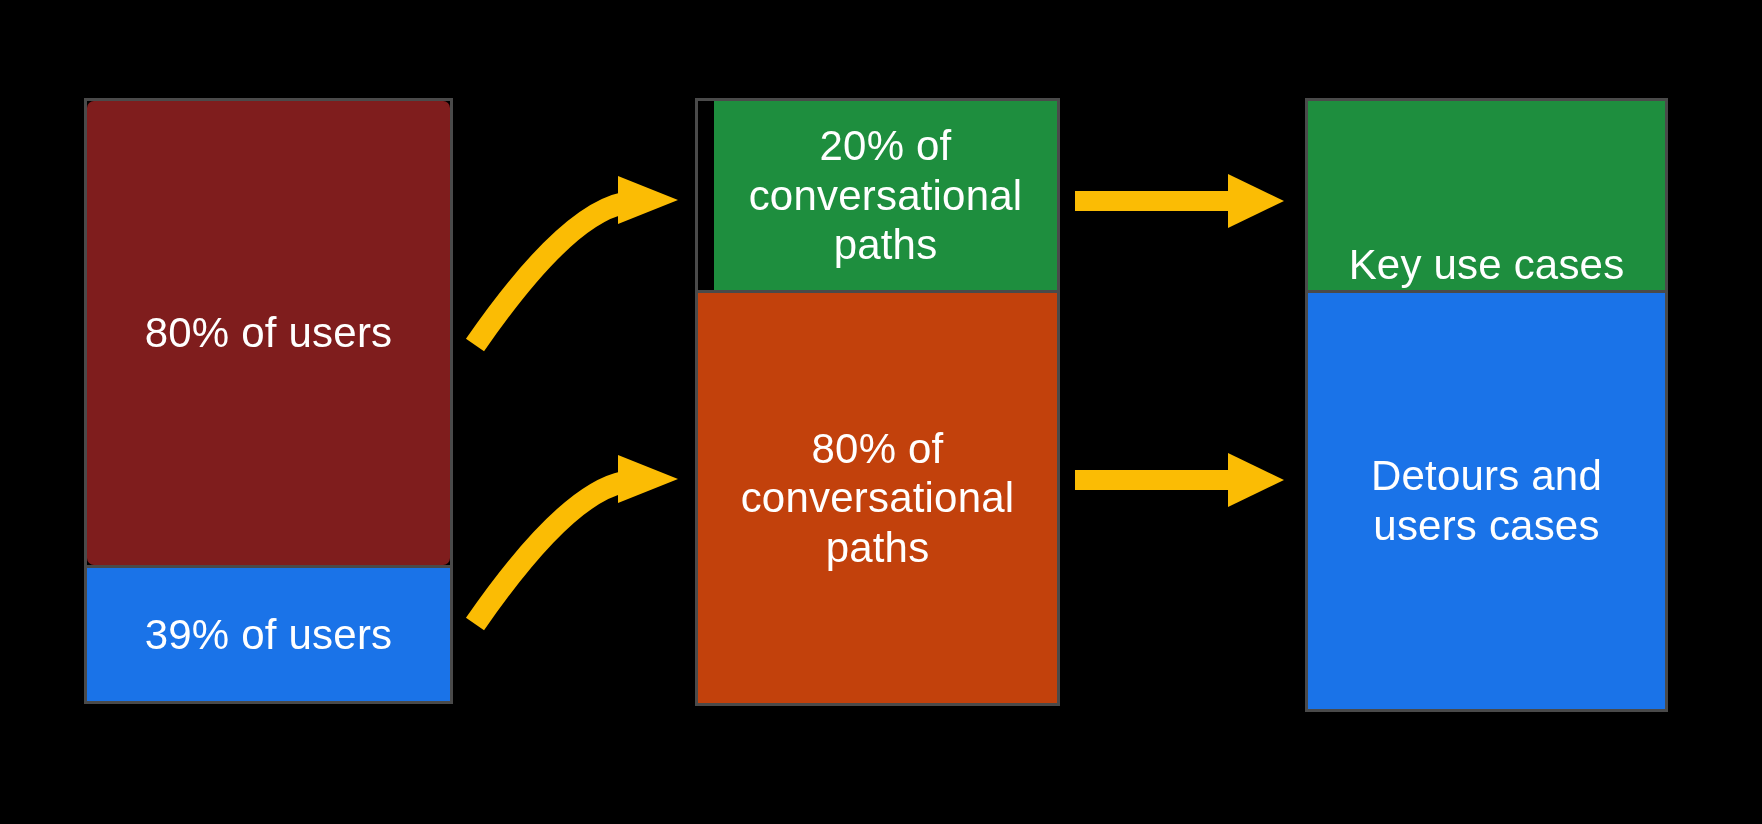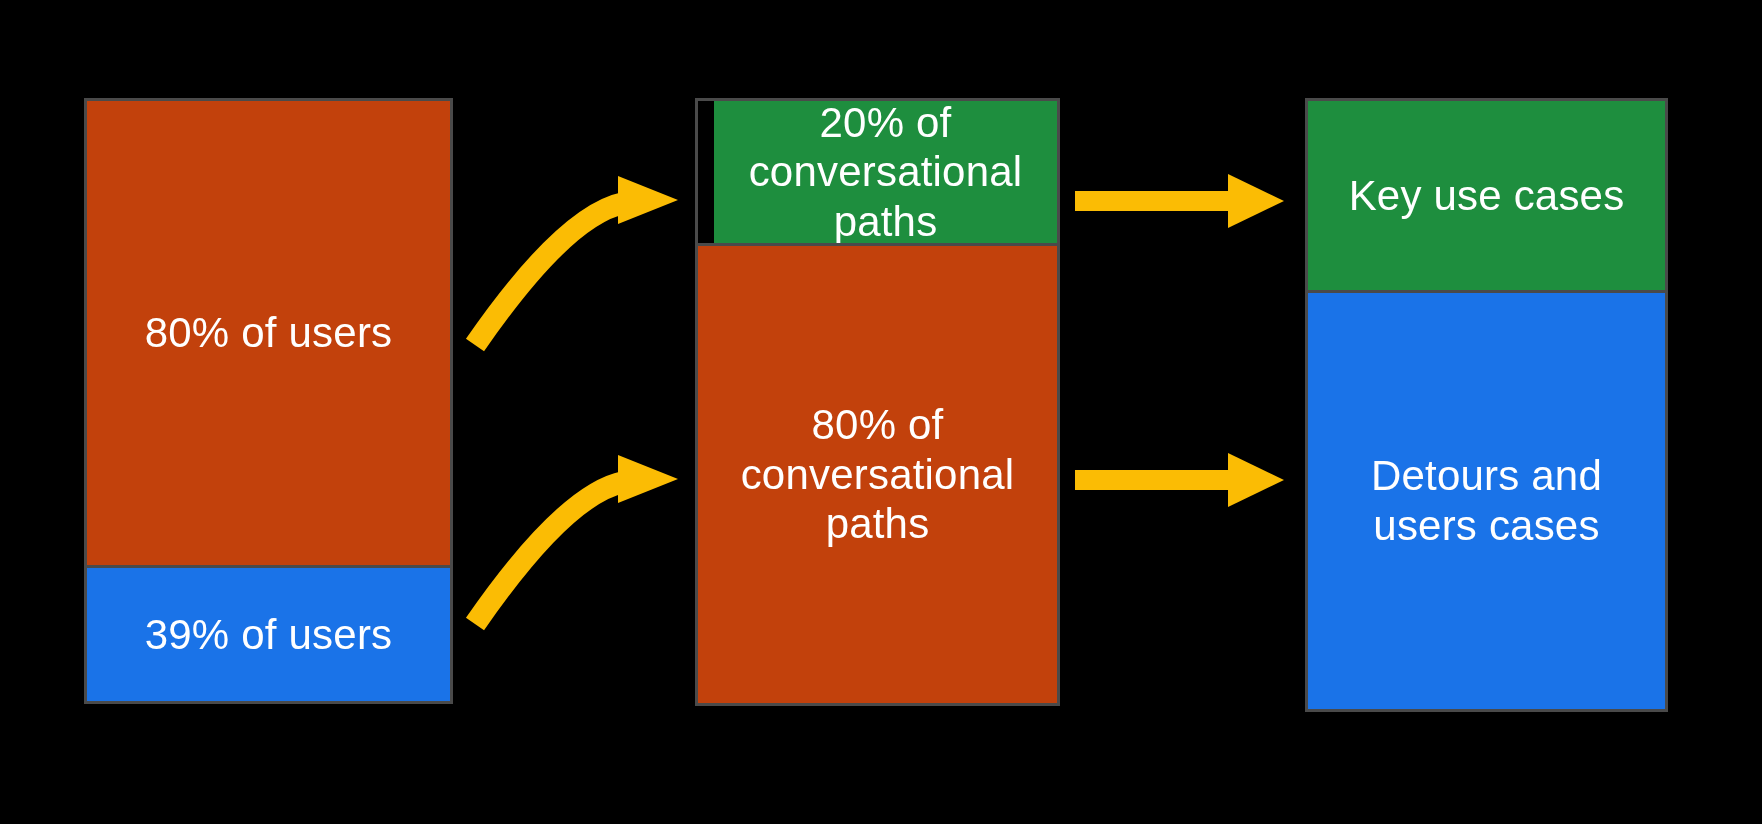--- a/index.html
+++ b/index.html
@@ -22,22 +22,22 @@
   .col-2 { left: 695px; top: 98px; width: 365px; height: 608px; }
   .col-3 { left: 1305px; top: 98px; width: 363px; height: 614px; }
   .segment {
     display: flex;
     align-items: center;
     justify-content: center;
     text-align: center;
   }
   .segment.grow { flex: 1 1 auto; border-top: 3px solid #4a4a4a; }
   .col-1 .segment.fixed { height: 464px; }
-  .col-2 .segment.fixed { height: 142px; margin-left: 16px; }
-  .col-3 .segment.fixed { height: 189px; }
+  .col-2 .segment.fixed { height: 189px; margin-left: 16px; }
+  .col-3 .segment.fixed { height: 189px; align-items: flex-end; }
   .segment-label {
     color: #ffffff;
     font-size: 42px;
     font-weight: 500;
     line-height: 1.18;
     max-width: 302px;
     letter-spacing: 0.2px;
   }
   .arrow-layer {
     position: absolute;
@@ -46,21 +46,21 @@
     height: 824px;
     pointer-events: none;
   }
 </style>
 </head>
 <body>
 
 <div class="stage">
 
   <div class="column col-1">
-    <div class="segment fixed" style="background-color: #c2410c;">
+    <div class="segment fixed" style="background-color: #7f1d1d; border-radius: 7px;">
       <div class="segment-label">80% of users</div>
     </div>
     <div class="segment grow" style="background-color: rgb(26, 115, 232);">
       <div class="segment-label">39% of users</div>
     </div>
   </div>
 
   <div class="column col-2">
     <div class="segment fixed" style="background-color: rgb(30, 142, 62);">
       <div class="segment-label">20% of conversational paths</div>

